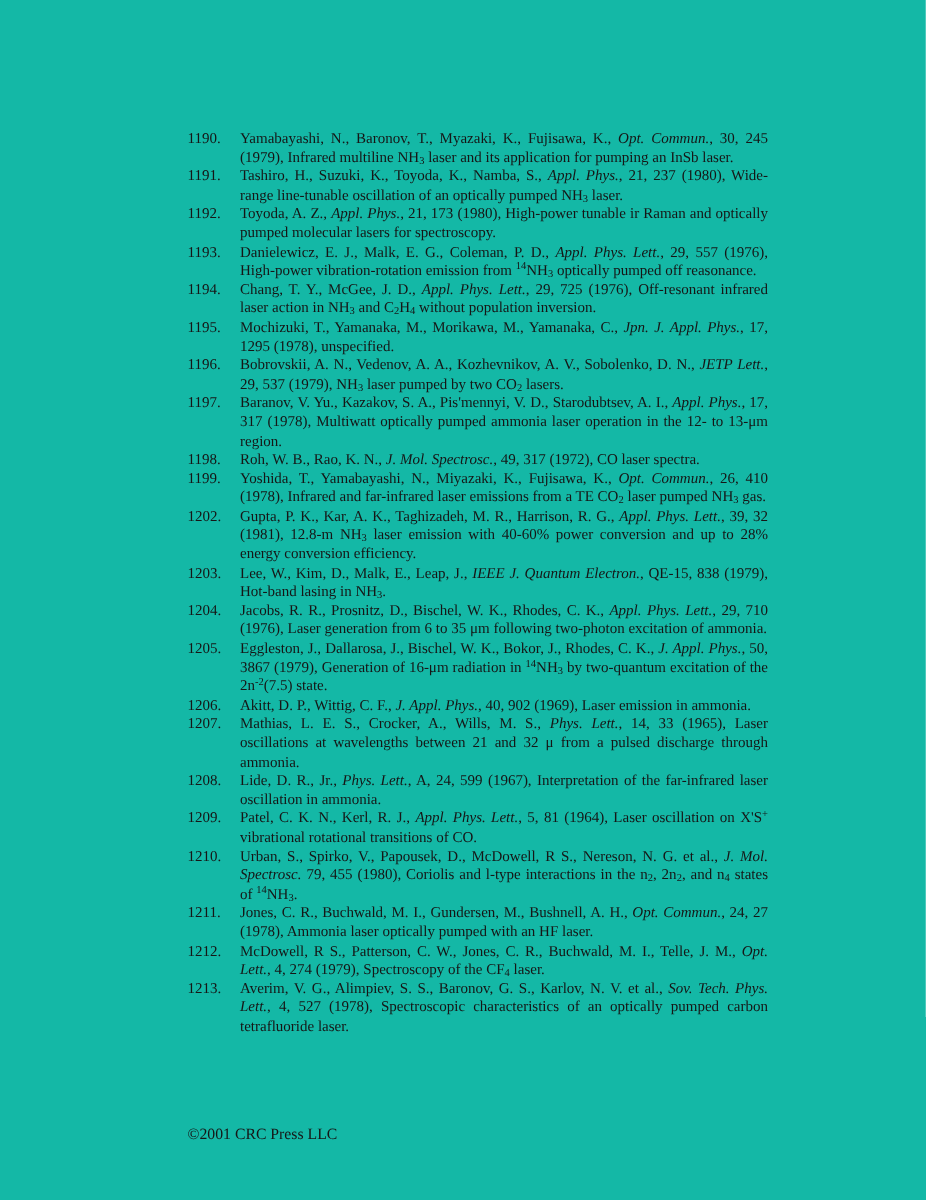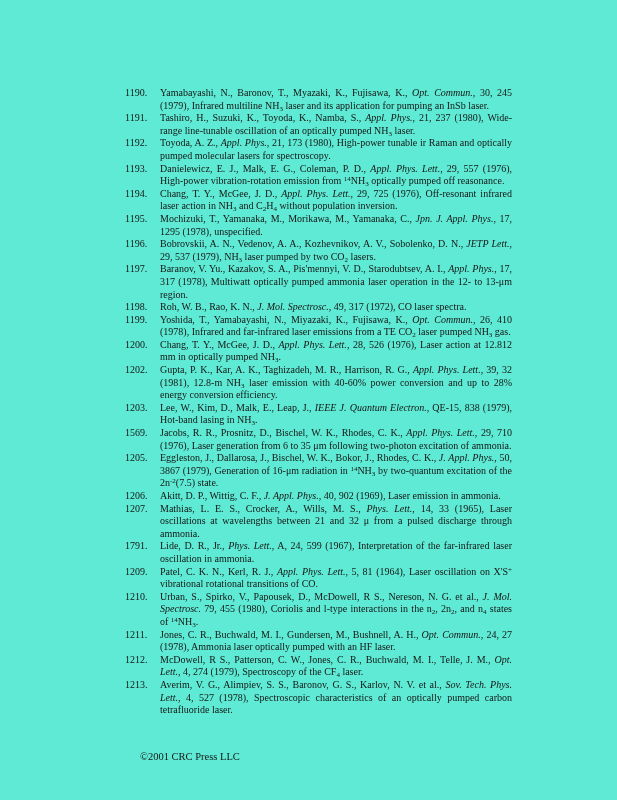--- a/index.html
+++ b/index.html
@@ -4,21 +4,21 @@
 <style>
   html, body { margin: 0; padding: 0; }
   body {
     width: 617px; height: 800px;
     background: #ffffff;
     font-family: "Liberation Serif", "DejaVu Serif", serif;
     color: #161616;
     position: relative;
     overflow: hidden;
   }
-  .page { position: absolute; inset: 0; background: #5eead4; }
+  .page { position: absolute; inset: 0; background: #14b8a6; }
   .refs {
     position: absolute;
     left: 125px; top: 87px;
     width: 387px;
   }
   .ref {
     display: flex;
     font-size: 10px;
     line-height: 12.6px;
   }
@@ -36,21 +36,20 @@
   }
   .txt sup {
     font-size: 7px; line-height: 0; vertical-align: 3.5px;
   }
   .footer {
     position: absolute;
     left: 125px; top: 750px;
     font-size: 10.5px;
     line-height: 13px;
     color: #161616;
-    margin-left: 15px;
   }
 </style>
 </head>
 <body>
 
 <div class="page">
   <main class="refs">
       <div class="ref">
         <span class="num">1190.</span>
         <span class="txt"><span>Yamabayashi, N., Baronov, T., Myazaki, K., Fujisawa, K., </span><em>Opt. Commun.</em><span>, 30, 245 (1979), Infrared multiline NH</span><sub>3</sub><span> laser and its application for pumping an InSb laser.</span></span>
@@ -85,49 +84,45 @@
       </div>
       <div class="ref">
         <span class="num">1198.</span>
         <span class="txt"><span>Roh, W. B., Rao, K. N., </span><em>J. Mol. Spectrosc.</em><span>, 49, 317 (1972), CO laser spectra.</span></span>
       </div>
       <div class="ref">
         <span class="num">1199.</span>
         <span class="txt"><span>Yoshida, T., Yamabayashi, N., Miyazaki, K., Fujisawa, K., </span><em>Opt. Commun.</em><span>, 26, 410 (1978), Infrared and far-infrared laser emissions from a TE CO</span><sub>2</sub><span> laser pumped NH</span><sub>3</sub><span> gas.</span></span>
       </div>
       <div class="ref">
-        <span class="num">1200.</span>
-        <span class="txt"><span>Chang, T. Y., McGee, J. D., </span><em>Appl. Phys. Lett.</em><span>, 28, 526 (1976), Laser action at 12.812 mm in optically pumped NH</span><sub>3</sub><span>.</span></span>
-      </div>
-      <div class="ref">
         <span class="num">1202.</span>
         <span class="txt"><span>Gupta, P. K., Kar, A. K., Taghizadeh, M. R., Harrison, R. G., </span><em>Appl. Phys. Lett.</em><span>, 39, 32 (1981), 12.8-m NH</span><sub>3</sub><span> laser emission with 40-60% power conversion and up to 28% energy conversion efficiency.</span></span>
       </div>
       <div class="ref">
         <span class="num">1203.</span>
         <span class="txt"><span>Lee, W., Kim, D., Malk, E., Leap, J., </span><em>IEEE J. Quantum Electron.</em><span>, QE-15, 838 (1979), Hot-band lasing in NH</span><sub>3</sub><span>.</span></span>
       </div>
       <div class="ref">
-        <span class="num">1569.</span>
+        <span class="num">1204.</span>
         <span class="txt"><span>Jacobs, R. R., Prosnitz, D., Bischel, W. K., Rhodes, C. K., </span><em>Appl. Phys. Lett.</em><span>, 29, 710 (1976), Laser generation from 6 to 35 μm following two-photon excitation of ammonia.</span></span>
       </div>
       <div class="ref">
         <span class="num">1205.</span>
         <span class="txt"><span>Eggleston, J., Dallarosa, J., Bischel, W. K., Bokor, J., Rhodes, C. K., </span><em>J. Appl. Phys.</em><span>, 50, 3867 (1979), Generation of 16-μm radiation in </span><sup>14</sup><span>NH</span><sub>3</sub><span> by two-quantum excitation of the 2n</span><sup>-2</sup><span>(7.5) state.</span></span>
       </div>
       <div class="ref">
         <span class="num">1206.</span>
         <span class="txt"><span>Akitt, D. P., Wittig, C. F., </span><em>J. Appl. Phys.</em><span>, 40, 902 (1969), Laser emission in ammonia.</span></span>
       </div>
       <div class="ref">
         <span class="num">1207.</span>
         <span class="txt"><span>Mathias, L. E. S., Crocker, A., Wills, M. S., </span><em>Phys. Lett.</em><span>, 14, 33 (1965), Laser oscillations at wavelengths between 21 and 32 μ from a pulsed discharge through ammonia.</span></span>
       </div>
       <div class="ref">
-        <span class="num">1791.</span>
+        <span class="num">1208.</span>
         <span class="txt"><span>Lide, D. R., Jr., </span><em>Phys. Lett.</em><span>, A, 24, 599 (1967), Interpretation of the far-infrared laser oscillation in ammonia.</span></span>
       </div>
       <div class="ref">
         <span class="num">1209.</span>
         <span class="txt"><span>Patel, C. K. N., Kerl, R. J., </span><em>Appl. Phys. Lett.</em><span>, 5, 81 (1964), Laser oscillation on X'S</span><sup>+</sup><span> vibrational rotational transitions of CO.</span></span>
       </div>
       <div class="ref">
         <span class="num">1210.</span>
         <span class="txt"><span>Urban, S., Spirko, V., Papousek, D., McDowell, R S., Nereson, N. G. et al., </span><em>J. Mol. Spectrosc.</em><span> 79, 455 (1980), Coriolis and l-type interactions in the n</span><sub>2</sub><span>, 2n</span><sub>2</sub><span>, and n</span><sub>4</sub><span> states of </span><sup>14</sup><span>NH</span><sub>3</sub><span>.</span></span>
       </div>

